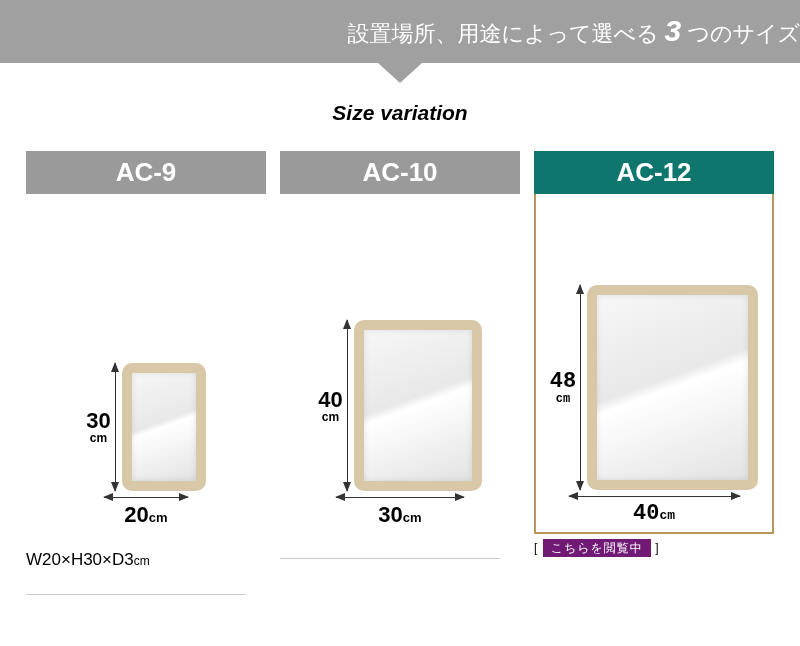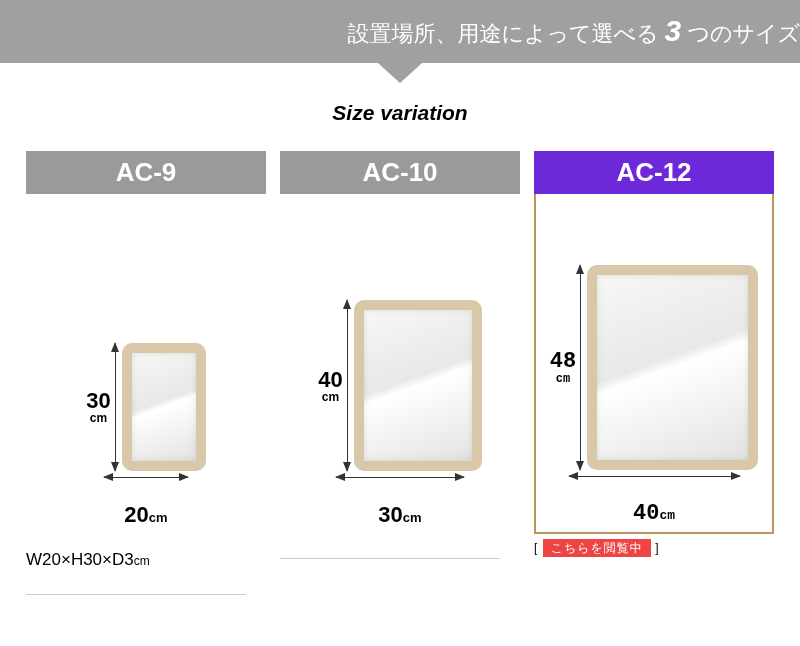--- a/index.html
+++ b/index.html
@@ -9,50 +9,50 @@
 .header-bar .big-num { font-size: 30px; font-weight: bold; font-style: italic; }
 .header-arrow { width: 0; height: 0; border-left: 22px solid transparent; border-right: 22px solid transparent; border-top: 20px solid #a0a0a0; margin: 0 auto; }
 
 .subtitle { text-align: center; font-size: 21px; font-weight: bold; font-style: italic; margin: 18px 0 26px; }
 
 .variants { display: flex; justify-content: center; gap: 14px; padding: 0 20px; }
 .variant { width: 240px; display: flex; flex-direction: column; align-items: flex-start; }
 
 .variant-label { width: 100%; text-align: center; font-size: 26px; font-weight: bold; color: #fff; padding: 6px 0; }
 .variant-label.grey { background: #9a9a9a; }
-.variant-label.gold { background: #6d28d9; }
+.variant-label.gold { background: #0f766e; }
 
 .diagram-area { width: 100%; height: 340px; display: flex; flex-direction: column; justify-content: flex-end; align-items: center; padding: 10px 6px 6px; }
 .diagram-area.highlighted { border: 2px solid #b9965a; border-top: none; font-family: Liberation Mono, monospace; }
 
 .mirror-row { display: flex; align-items: center; justify-content: center; margin-top: auto; }
 .v-dim { display: flex; flex-direction: column; align-items: center; margin-right: 6px; }
 .v-arrow-line { width: 1px; background: #333; position: relative; }
 .v-arrow-line::before, .v-arrow-line::after { content: ""; position: absolute; left: -4px; width: 0; height: 0; border-left: 4.5px solid transparent; border-right: 4.5px solid transparent; }
 .v-arrow-line::before { top: -1px; border-bottom: 10px solid #333; }
 .v-arrow-line::after { bottom: -1px; border-top: 10px solid #333; }
 .v-dim-label { font-size: 22px; font-weight: bold; margin-right: 4px; line-height: 1; }
 .v-dim-label .unit { font-size: 12px; display: block; text-align: center; }
 .v-dim-wrap { display: flex; align-items: center; }
 
 .mirror { border: 10px solid #d9c8a8; border-radius: 10px; background: linear-gradient(160deg, #f7f7f7 0%, #e8e8e8 45%, #fff 50%, #e2e2e2 100%); box-shadow: inset 0 0 6px rgba(0,0,0,0.1); }
 
-.h-dim { display: flex; flex-direction: column; align-items: center; margin-top: 6px; gap: 20px; }
+.h-dim { display: flex; flex-direction: column; align-items: center; margin-top: 6px; }
 .h-arrow-line { height: 1px; background: #333; position: relative; }
 .h-arrow-line::before, .h-arrow-line::after { content: ""; position: absolute; top: -4px; width: 0; height: 0; border-top: 4.5px solid transparent; border-bottom: 4.5px solid transparent; }
 .h-arrow-line::before { left: -1px; border-right: 10px solid #333; }
 .h-arrow-line::after { right: -1px; border-left: 10px solid #333; }
 .h-dim-label { font-size: 22px; font-weight: bold; margin-top: 4px; }
 .h-dim-label .unit { font-size: 13px; }
 
 .dims-text { font-size: 17px; margin-top: 16px; }
 .dims-text .unit { font-size: 12px; }
 
 .viewing-note { font-size: 12px; margin-top: 6px; letter-spacing: 1px; }
-.viewing-note .inner { background: #ef4444; color: #fff; padding: 2px 8px; font-size: 12px; }
+.viewing-note .inner { background: #701a75; color: #fff; padding: 2px 8px; font-size: 12px; }
 
 .divider { width: 220px; height: 1px; background: #ccc; margin-top: 24px; }
 </style>
 </head>
 <body>
 
 <div class="header-bar">
   <span>設置場所、用途によって選べる </span><span class="big-num">3</span><span> つのサイズ</span>
 </div>
 <div class="header-arrow"></div>

